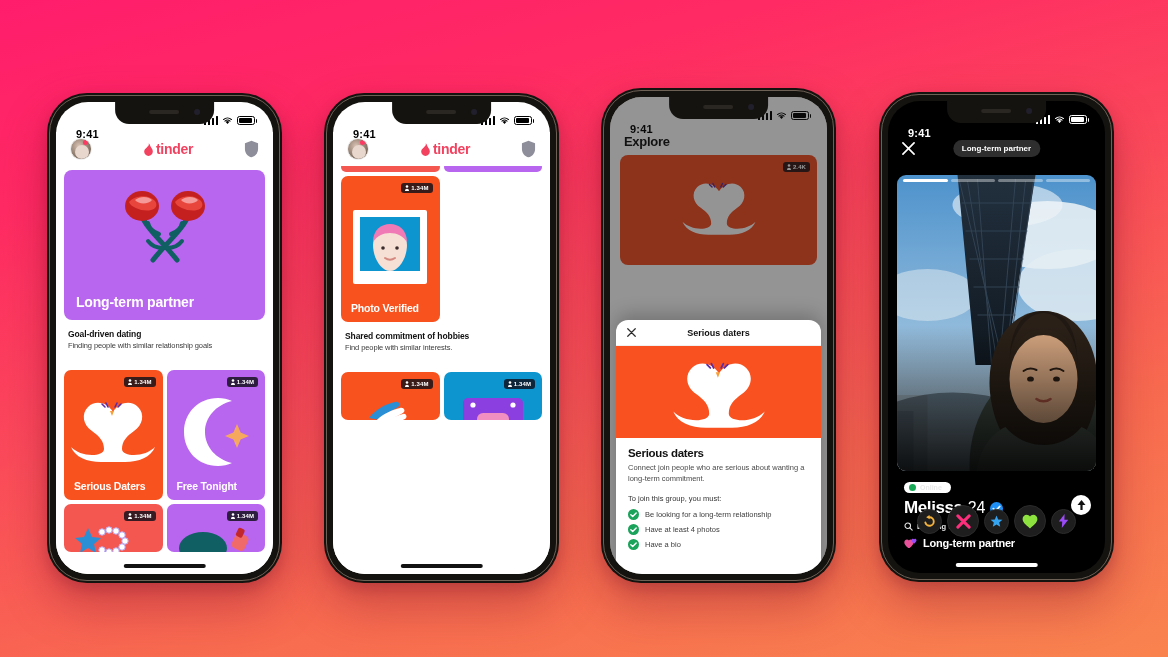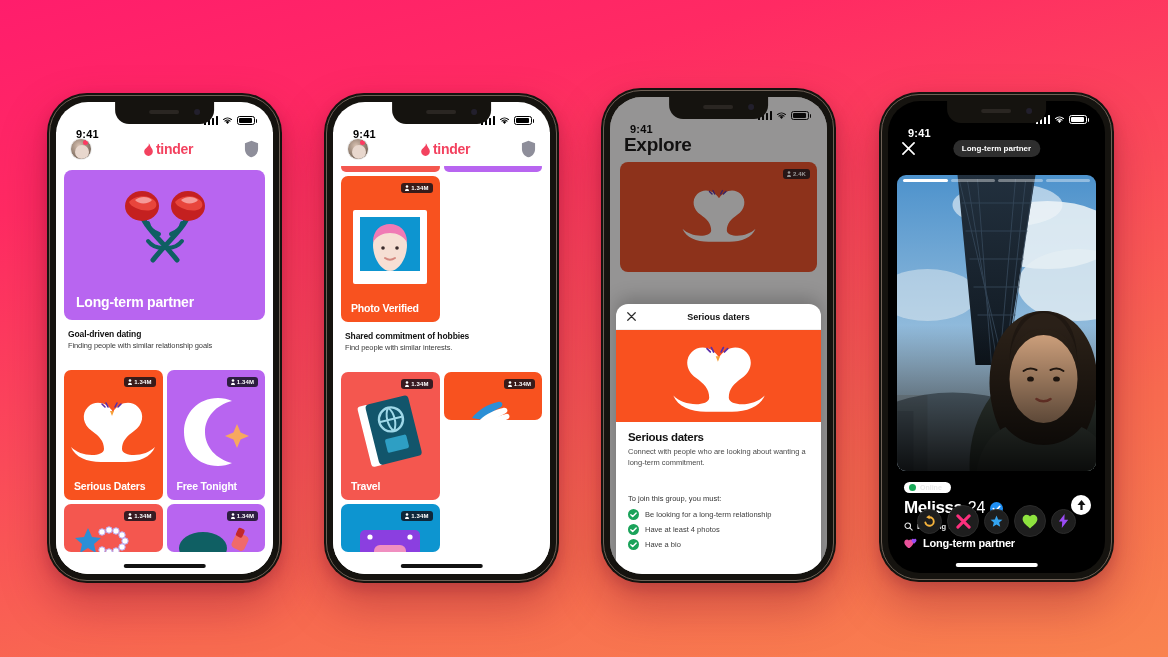--- a/index.html
+++ b/index.html
@@ -106,38 +106,38 @@
     position:absolute; top:7px; right:7px; background:rgba(15,15,25,.82); color:#fff;
     font-size:6px; font-weight:bold; padding:2px 4px; border-radius:3px;
     display:flex; align-items:center; gap:2px; z-index:3; letter-spacing:.1px;
   }
   .badge .pic{ width:4px; height:6px; }
   .strip{ height:10px; border-radius:5px; }
 
   
   .dim{ position:absolute; inset:0; background:rgba(20,18,18,.45); z-index:4; }
   .explore-head{ padding:7px 14px 4px; }
-  .explore-head h2{ font-size:19px; font-weight:600; color:#111; letter-spacing:-.3px; }
+  .explore-head h2{ font-size:13px; font-weight:600; color:#111; letter-spacing:-.3px; }
   .explore-card{ margin:2px 10px 0; height:110px; border-radius:8px; background:#f04d23; position:relative; }
   .sheet{
     position:absolute; left:6px; right:6px; bottom:0; z-index:6;
     background:#fff; border-radius:12px 12px 0 0; overflow:hidden;
     box-shadow:0 -6px 18px rgba(0,0,0,.22);
   }
   .sheet-head{
     height:26px; display:flex; align-items:center; justify-content:center;
     position:relative; border-bottom:1px solid #f0f0f0;
   }
   .sheet-head .t{ font-size:9px; font-weight:bold; color:#111; }
   .sheet-head .x{ position:absolute; left:11px; width:9px; height:9px; }
   .sheet-hero{ height:92px; background:#f9511f; position:relative; }
   .sheet-body{ padding:9px 12px 10px; }
   .sheet-body h4{ font-size:11.5px; font-weight:bold; color:#111; letter-spacing:-.3px; }
   .sheet-body .desc{ font-size:7.5px; color:#4a4a4a; line-height:1.45; margin-top:4px; }
-  .sheet-body .req{ font-size:7.5px; color:#333; margin-top:25px; }
+  .sheet-body .req{ font-size:7.5px; color:#333; margin-top:9px; }
   .reqs{ margin-top:6px; display:flex; flex-direction:column; gap:4px; }
   .reqs li{ list-style:none; display:flex; align-items:center; gap:6px; font-size:7.5px; color:#3c3c3c; }
   .check{ width:11px; height:11px; flex:none; }
   .join-btn{
     margin-top:10px; height:24px; border-radius:14px; border:none; width:100%;
     background:linear-gradient(90deg, #fd2f7d 0%, #fe4f5e 55%, #ff5b3c 100%);
     color:#fff; font-size:9.5px; font-weight:bold; font-family:inherit; cursor:pointer;
   }
 
   
@@ -418,41 +418,20 @@
           </div>
         </div>
 
         <div class="section">
           <h3>Shared commitment of hobbies</h3>
           <p>Find people with similar interests.</p>
         </div>
 
         <div class="grid">
 
-          <div class="tile" style="background:#f4574f; height:128px">
-            <span class="badge">
-              <svg class="pic" viewBox="0 0 4 6">
-                  <circle cx="2" cy="1.5" r="1.3" fill="#fff"></circle>
-                  <path d="M0 6c0-1.4.9-2.3 2-2.3S4 4.6 4 6z" fill="#fff"></path>
-                </svg>
-              <span>1.34M</span>
-            </span>
-            <div class="art" style="top:22px">
-              <svg width="72" height="76" viewBox="0 0 72 76">
-                  <g transform="rotate(-14 36 38)">
-                    <rect x="10" y="6" width="12" height="62" rx="3" fill="#fff"></rect>
-                    <rect x="18" y="6" width="44" height="62" rx="4" fill="#12556b"></rect>
-                    <circle cx="40" cy="26" r="12" fill="none" stroke="#9fd8e8" stroke-width="2.4"></circle>
-                    <path d="M28 26h24M40 14c5 6 5 18 0 24M40 14c-5 6-5 18 0 24" stroke="#9fd8e8" stroke-width="2" fill="none"></path>
-                    <rect x="29" y="44" width="22" height="14" rx="2" fill="#2e9fc4"></rect>
-                  </g>
-                </svg>
-            </div>
-            <span class="label">Travel</span>
-          </div>
 
           <div class="tile" style="background:#f8521f; height:48px; align-items:flex-start">
             <span class="badge">
               <svg class="pic" viewBox="0 0 4 6">
                   <circle cx="2" cy="1.5" r="1.3" fill="#fff"></circle>
                   <path d="M0 6c0-1.4.9-2.3 2-2.3S4 4.6 4 6z" fill="#fff"></path>
                 </svg>
               <span>1.34M</span>
             </span>
             <div class="art" style="top:24px">
@@ -545,21 +524,21 @@
           <div style="position:absolute;left:0;right:0;top:10px;display:flex;justify-content:center">
             <svg width="102" height="74" viewBox="0 0 92 68">
                 <path d="M46 16C40 6 28 4 21 11c-7 7-5 18 4 24 7 5 12 10 12 18 0 4-6 6-12 6-8 0-16-3-21-8 4 10 16 15 30 15h24c14 0 26-5 30-15-5 5-13 8-21 8-6 0-12-2-12-6 0-8 5-13 12-18 9-6 11-17 4-24-7-7-19-5-25 5z" fill="#fff"></path>
                 <path d="M43 15l2 5 2-5z" fill="#f6a03a"></path>
                 <path d="M38 11l-3-3M41 11l-2-4M51 11l3-3M48 11l2-4" stroke="#5b2ea8" stroke-width="1.6" stroke-linecap="round"></path>
               </svg>
           </div>
         </div>
         <div class="sheet-body">
           <h4>Serious daters</h4>
-          <p class="desc">Connect with people who are looking about wanting a long-term commitment.</p>
+          <p class="desc">Connect join people who are serious about wanting a long-term commitment.</p>
           <p class="req">To join this group, you must:</p>
           <ul class="reqs">
             <li>
               <svg class="check" viewBox="0 0 14 14">
                   <circle cx="7" cy="7" r="7" fill="#1aa35a"></circle>
                   <path d="M3.6 7.2l2.4 2.4 4.4-4.6" stroke="#fff" stroke-width="1.8" fill="none" stroke-linecap="round" stroke-linejoin="round"></path>
                 </svg>
               <span>Be looking for a long-term relationship</span>
             </li>
             <li>

